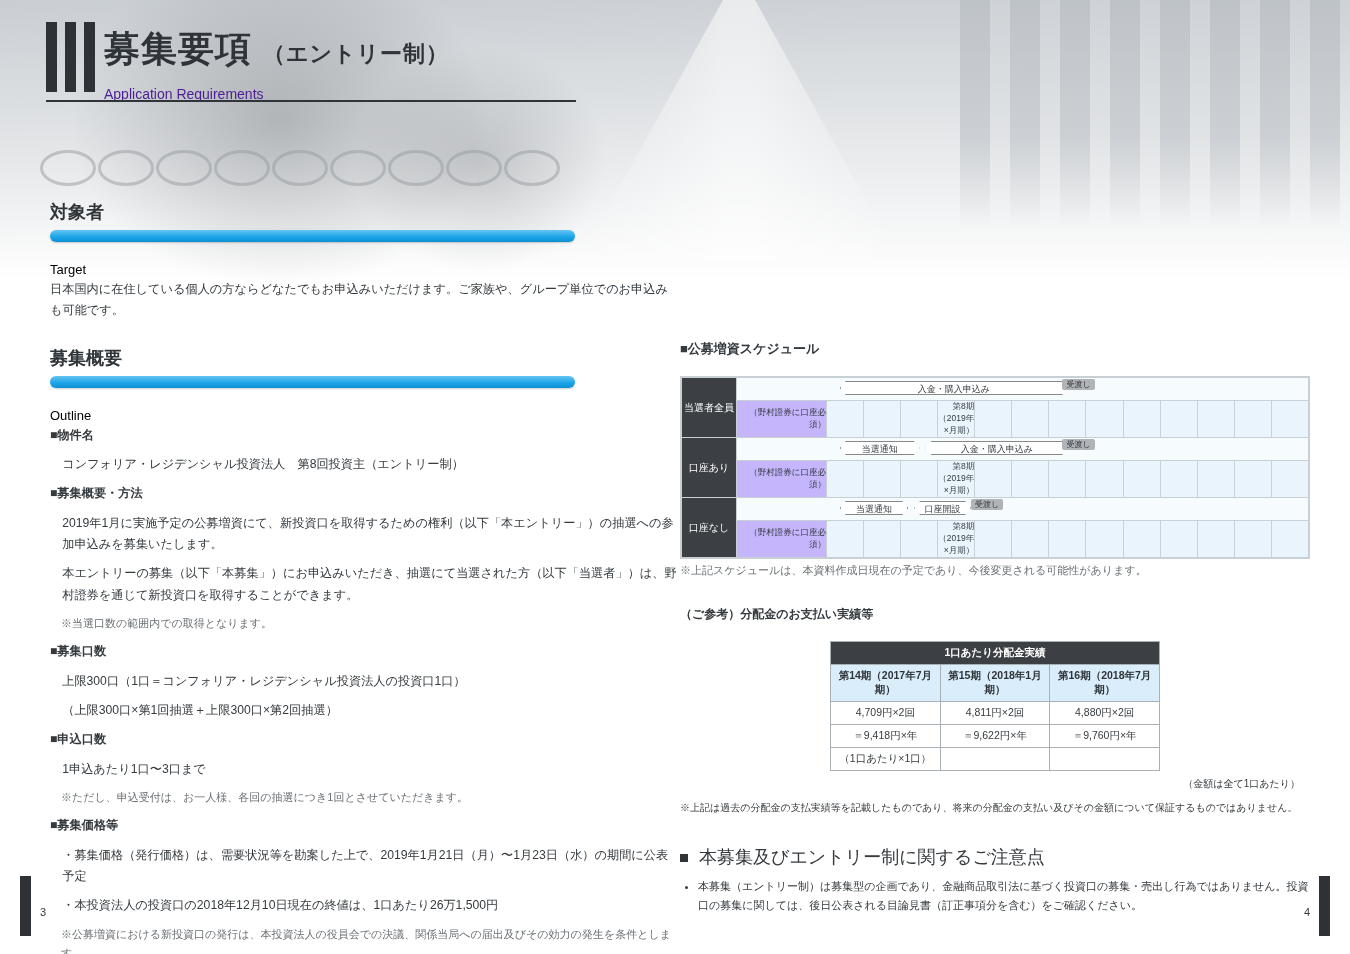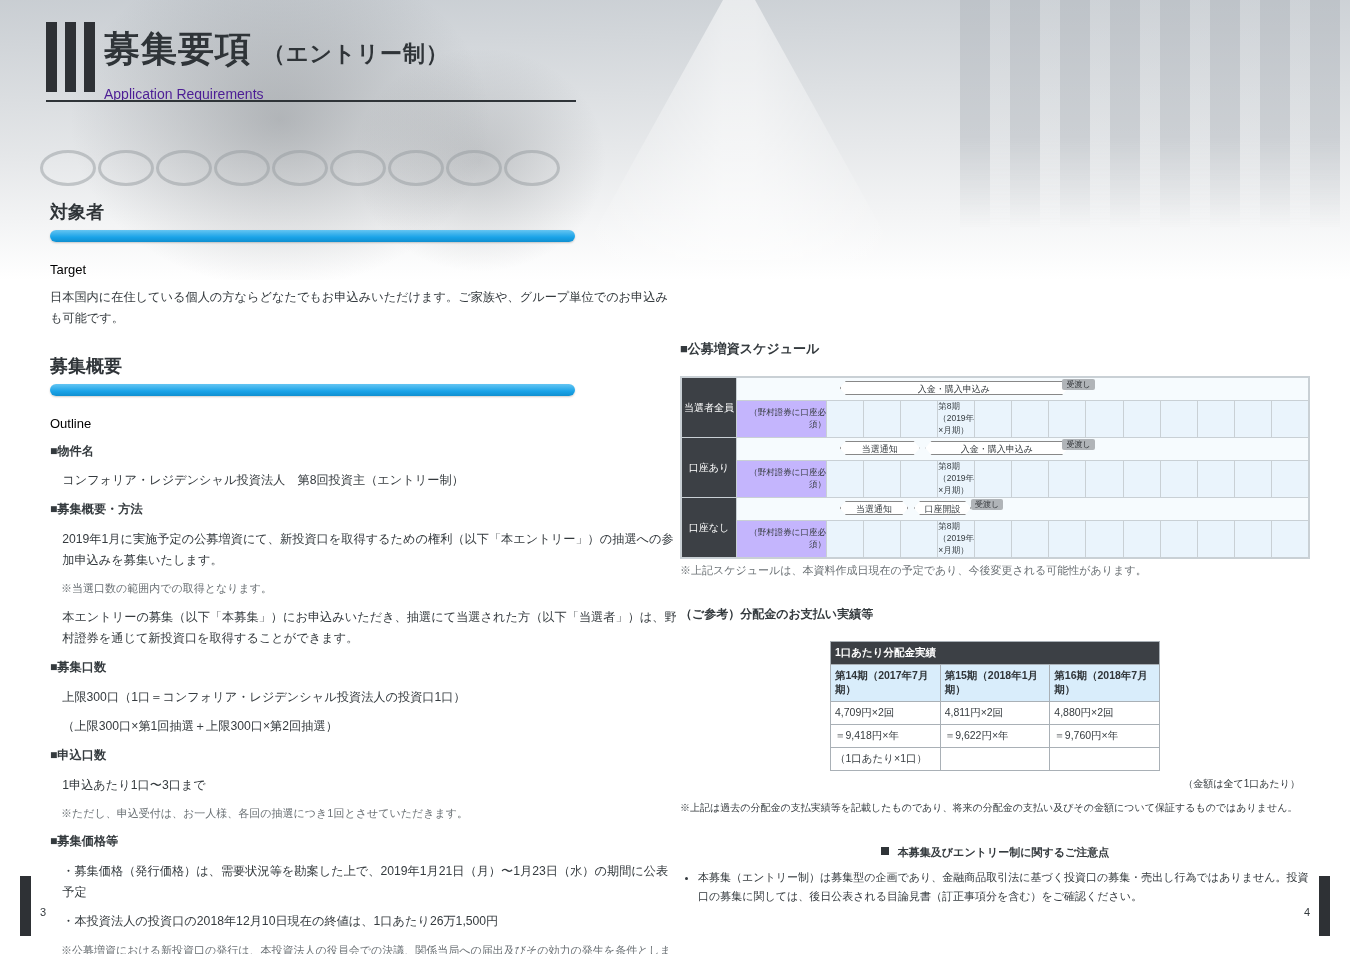--- a/index.html
+++ b/index.html
@@ -77,56 +77,56 @@
     background: linear-gradient(180deg,#65c5f2 0%, #1aa3e8 60%, #0f8fd0 100%);
     box-shadow: 0 1px 2px rgba(0,0,0,0.2);
     margin: 6px 0 20px;
   }
   .pill-w { width: 525px; }
   h2.section {
     font-size:18px; font-weight:700; margin:0; color:#2f3438;
   }
   .subhead { font-size:13px; color:#000000; margin:3px 0 0; }
   .hint { font-size:11px; color:#6a7074; margin-top:4px; }
-  .body { font-size:12.2px; line-height:1.75; margin-top:10px; }
+  .body { font-size:12.2px; line-height:1.75; margin-top:2px; }
   .body p { margin:0 0 8px; }
   .indent { padding-left: 1em; }
   .block { margin-top: 24px; }
   .right-spacer { height: 70px; }
   .row-label { font-weight:600; }
 
   
   .gantt {
     margin-top: 18px;
     border: 1px solid #c9d0d5;
     font-size: 10px;
   }
   .gantt table { width:100%; border-collapse: collapse; table-layout: fixed; }
   .gantt td, .gantt th { border: 1px solid #c9d0d5; height:18px; padding:0; }
   .gantt .rowhead { background:#3c4045; color:#fff; text-align:center; width:55px; }
   .gantt .subrow { background:#c4b5fd; width:90px; text-align:right; }
-  .units-row td { background:#eaf4fc; font-size:8.5px; text-align:left; }
+  .units-row td { background:#eaf4fc; font-size:8.5px; text-align:right; }
   .phase-cell { position:relative; background:#fff; }
   .gantt-bar-wrap { position:relative; height:22px; }
   .gphase {
     position:absolute; top:3px; height:14px;
     border:1px solid #888; background:#fff;
     font-size:9px; line-height:14px; text-align:center;
     clip-path: polygon(6px 0, calc(100% - 6px) 0, 100% 50%, calc(100% - 6px) 100%, 6px 100%, 0 50%);
   }
   .gtag {
     position:absolute; top:1px; height:11px; font-size:8px; line-height:11px;
     background:#b0b4b8; color:#2e3135; padding:0 4px; border-radius:2px;
   }
   .light { background:#f6fbfe; }
   .lighter { background:#eaf4fc; }
 
   
   .pay-table { margin: 18px auto 0; width: 330px; font-size:10.5px; border-collapse:collapse; }
-  .pay-table th, .pay-table td { border:1px solid #a9b0b6; padding:4px 4px; text-align:left; }
+  .pay-table th, .pay-table td { border:1px solid #a9b0b6; padding:4px 4px; text-align:center; }
   .pay-table thead th { background:#3c4045; color:#fff; font-weight:600; }
   .pay-table .sub th { background:#d9edfb; color:#2f3438; font-weight:600; }
 
   .small-note { font-size:10px; margin-top:6px; text-align:right; padding-right:10px; }
   .asterisk-note { font-size:10px; margin-top:10px; }
   .square-bullet { display:inline-block; width:8px; height:8px; background:#2f3438; margin-right:6px; vertical-align:1px; }
 
   
   .footer-l { position:absolute; left:20px; bottom:18px; width:11px; height:60px; background:#2e3135; }
   .footer-r { position:absolute; right:20px; bottom:18px; width:11px; height:60px; background:#2e3135; }
@@ -177,22 +177,22 @@
 
     <div class="block">
       <h2 class="section">募集概要</h2>
       <div class="pill pill-w"></div>
       <div class="subhead">Outline</div>
       <div class="body">
         <p><span class="row-label">■物件名</span></p>
         <p class="indent">コンフォリア・レジデンシャル投資法人　第8回投資主（エントリー制）</p>
         <p><span class="row-label">■募集概要・方法</span></p>
         <p class="indent">2019年1月に実施予定の公募増資にて、新投資口を取得するための権利（以下「本エントリー」）の抽選への参加申込みを募集いたします。</p>
+        <p class="indent">本エントリーの募集（以下「本募集」）にお申込みいただき、抽選にて当選された方（以下「当選者」）は、野村證券を通じて新投資口を取得することができます。</p>
         <p class="indent hint">※当選口数の範囲内での取得となります。</p>
-        <p class="indent">本エントリーの募集（以下「本募集」）にお申込みいただき、抽選にて当選された方（以下「当選者」）は、野村證券を通じて新投資口を取得することができます。</p>
         <p><span class="row-label">■募集口数</span></p>
         <p class="indent">上限300口（1口＝コンフォリア・レジデンシャル投資法人の投資口1口）</p>
         <p class="indent">（上限300口×第1回抽選＋上限300口×第2回抽選）</p>
         <p><span class="row-label">■申込口数</span></p>
         <p class="indent">1申込あたり1口〜3口まで</p>
         <p class="indent hint">※ただし、申込受付は、お一人様、各回の抽選につき1回とさせていただきます。</p>
         <p><span class="row-label">■募集価格等</span></p>
         <p class="indent">・募集価格（発行価格）は、需要状況等を勘案した上で、2019年1月21日（月）〜1月23日（水）の期間に公表予定</p>
         <p class="indent">・本投資法人の投資口の2018年12月10日現在の終値は、1口あたり26万1,500円</p>
         <p class="indent hint">※公募増資における新投資口の発行は、本投資法人の役員会での決議、関係当局への届出及びその効力の発生を条件とします。</p>
@@ -336,21 +336,21 @@
           <td>（1口あたり×1口）</td>
           <td></td>
           <td></td>
         </tr>
       </tbody>
     </table>
     <div class="small-note">（金額は全て1口あたり）</div>
 
     <p class="asterisk-note">※上記は過去の分配金の支払実績等を記載したものであり、将来の分配金の支払い及びその金額について保証するものではありません。</p>
 
-    <p style="font-weight:700;font-size:11px;margin:30px 0 8px;text-align:center;">
+    <p style="font-weight:400;font-size:18px;margin:30px 0 8px;">
       <span class="square-bullet"></span>
       <span>本募集及びエントリー制に関するご注意点</span>
     </p>
     <ul style="font-size:11px;line-height:1.7;padding-left:18px;margin:0;">
       <li>本募集（エントリー制）は募集型の企画であり、金融商品取引法に基づく投資口の募集・売出し行為ではありません。投資口の募集に関しては、後日公表される目論見書（訂正事項分を含む）をご確認ください。</li>
 
     </ul>
   </div>
 </div>
 

